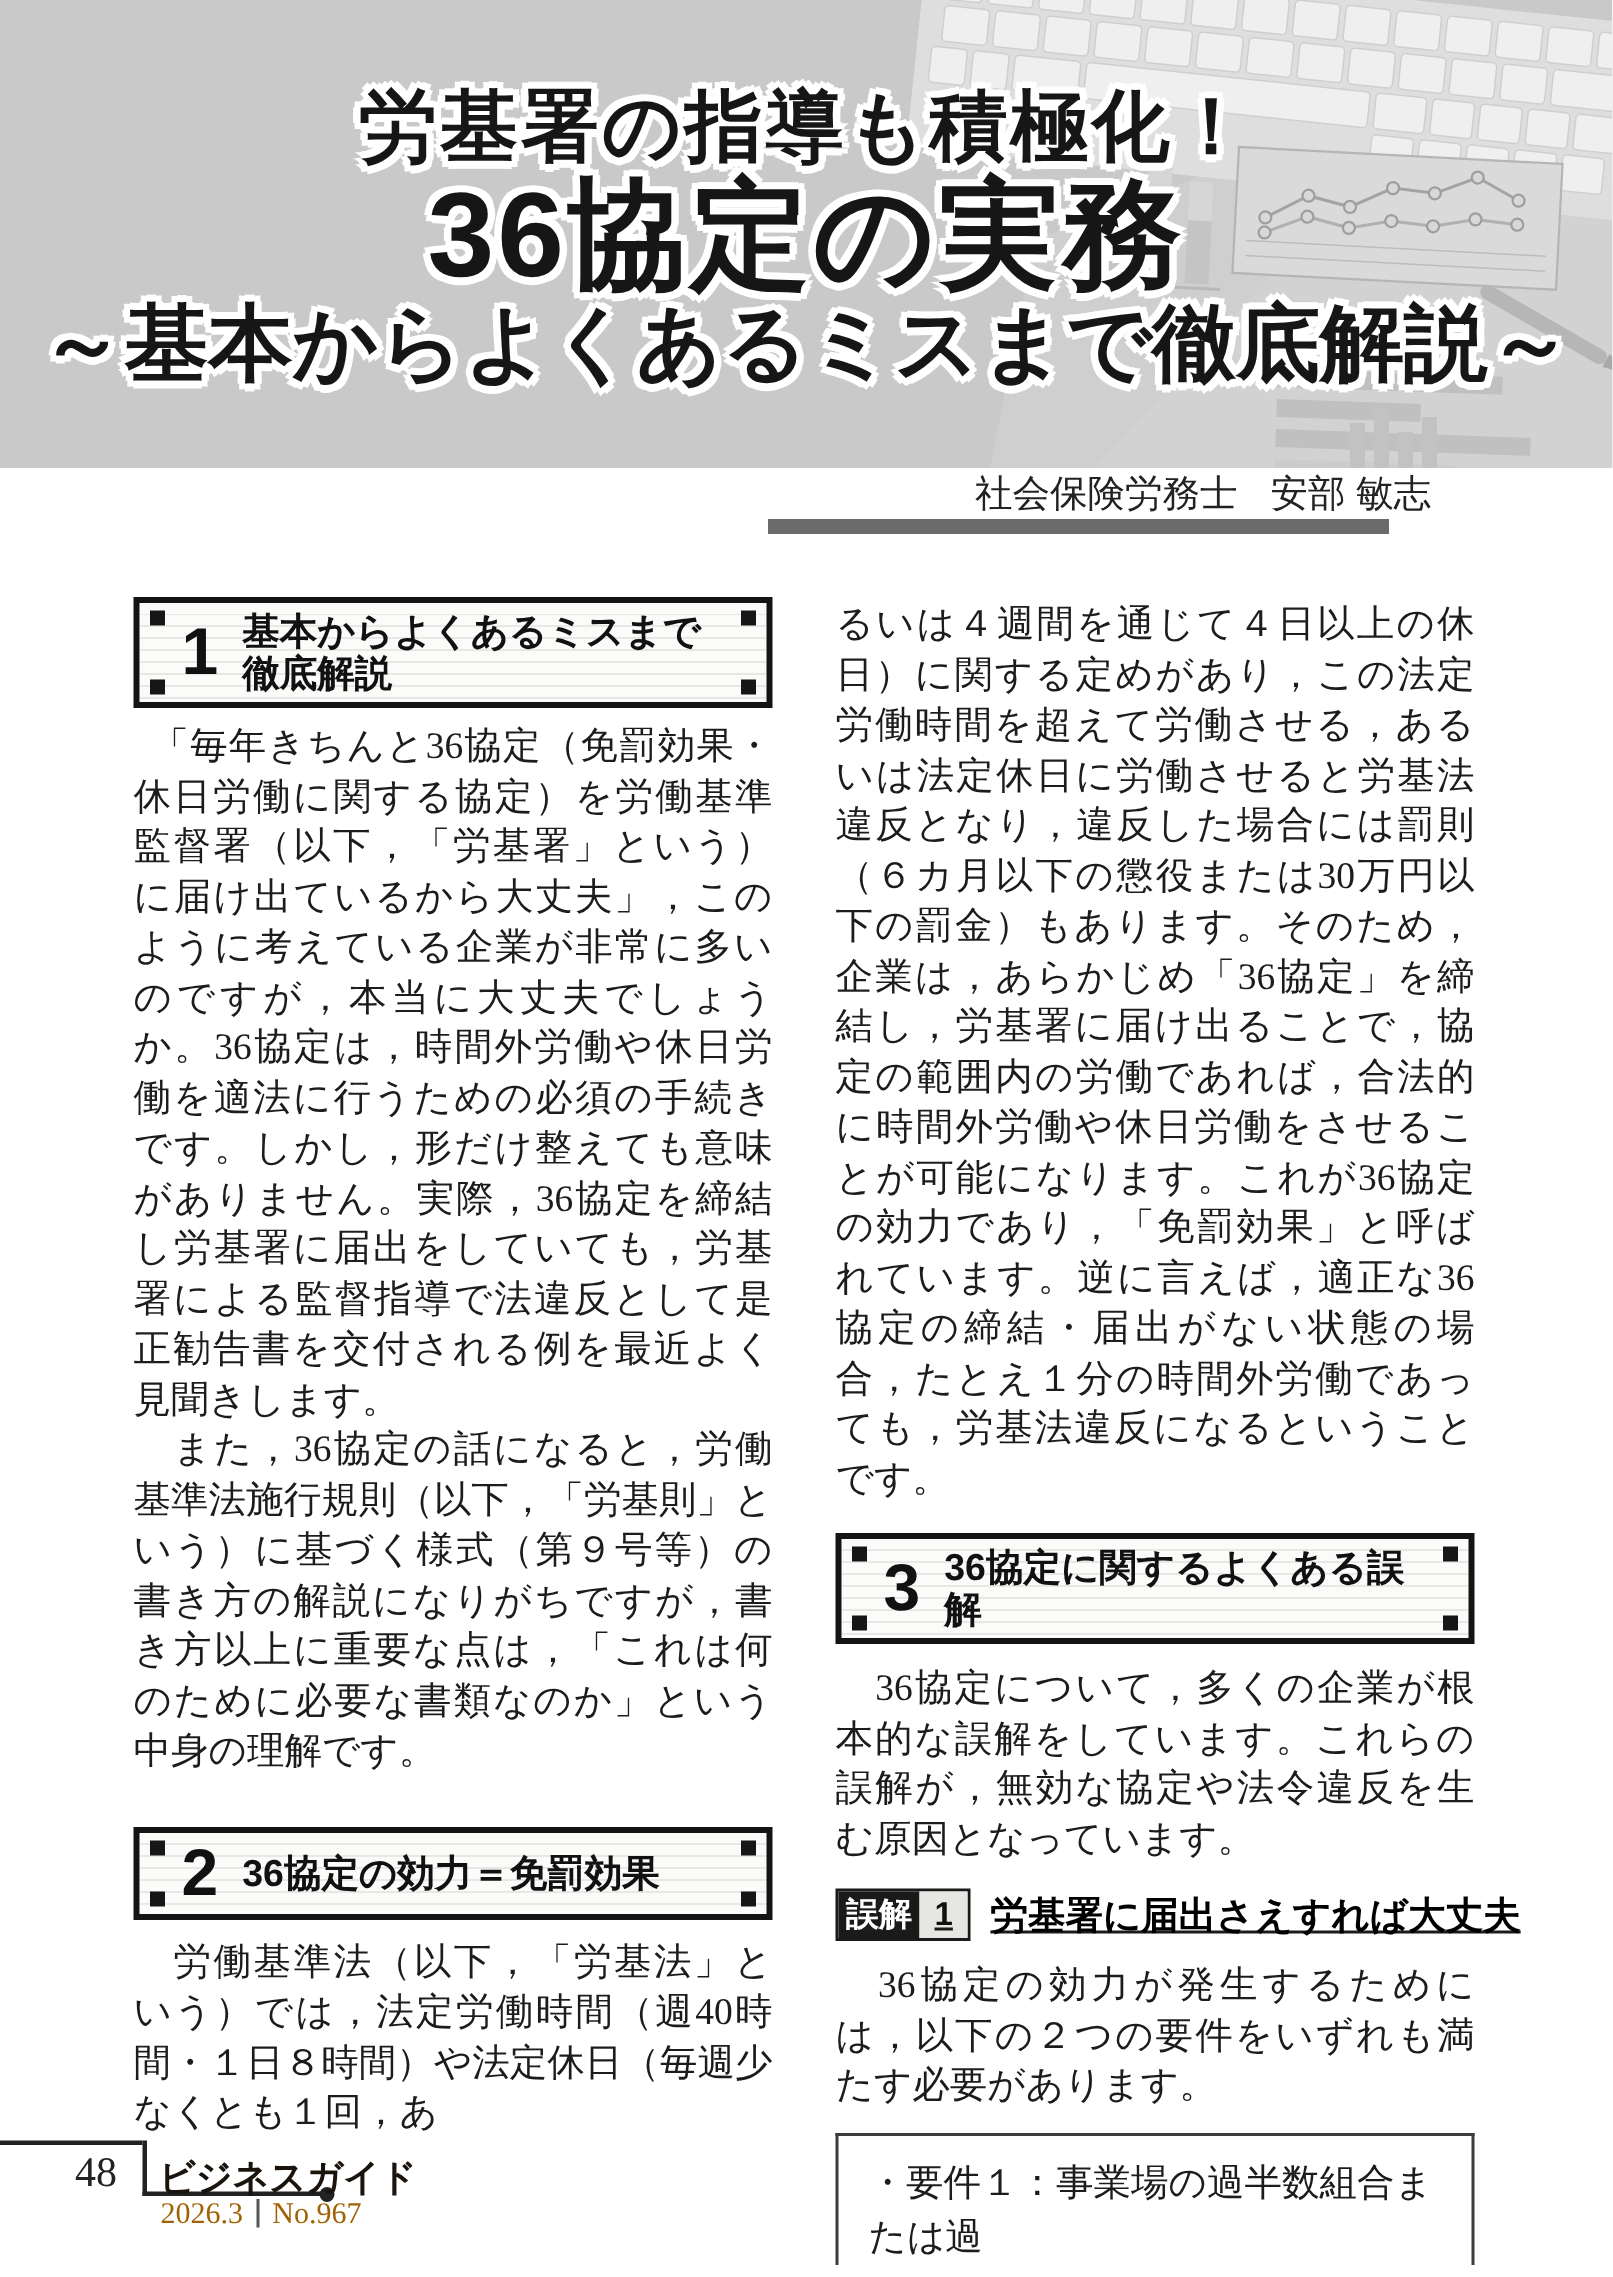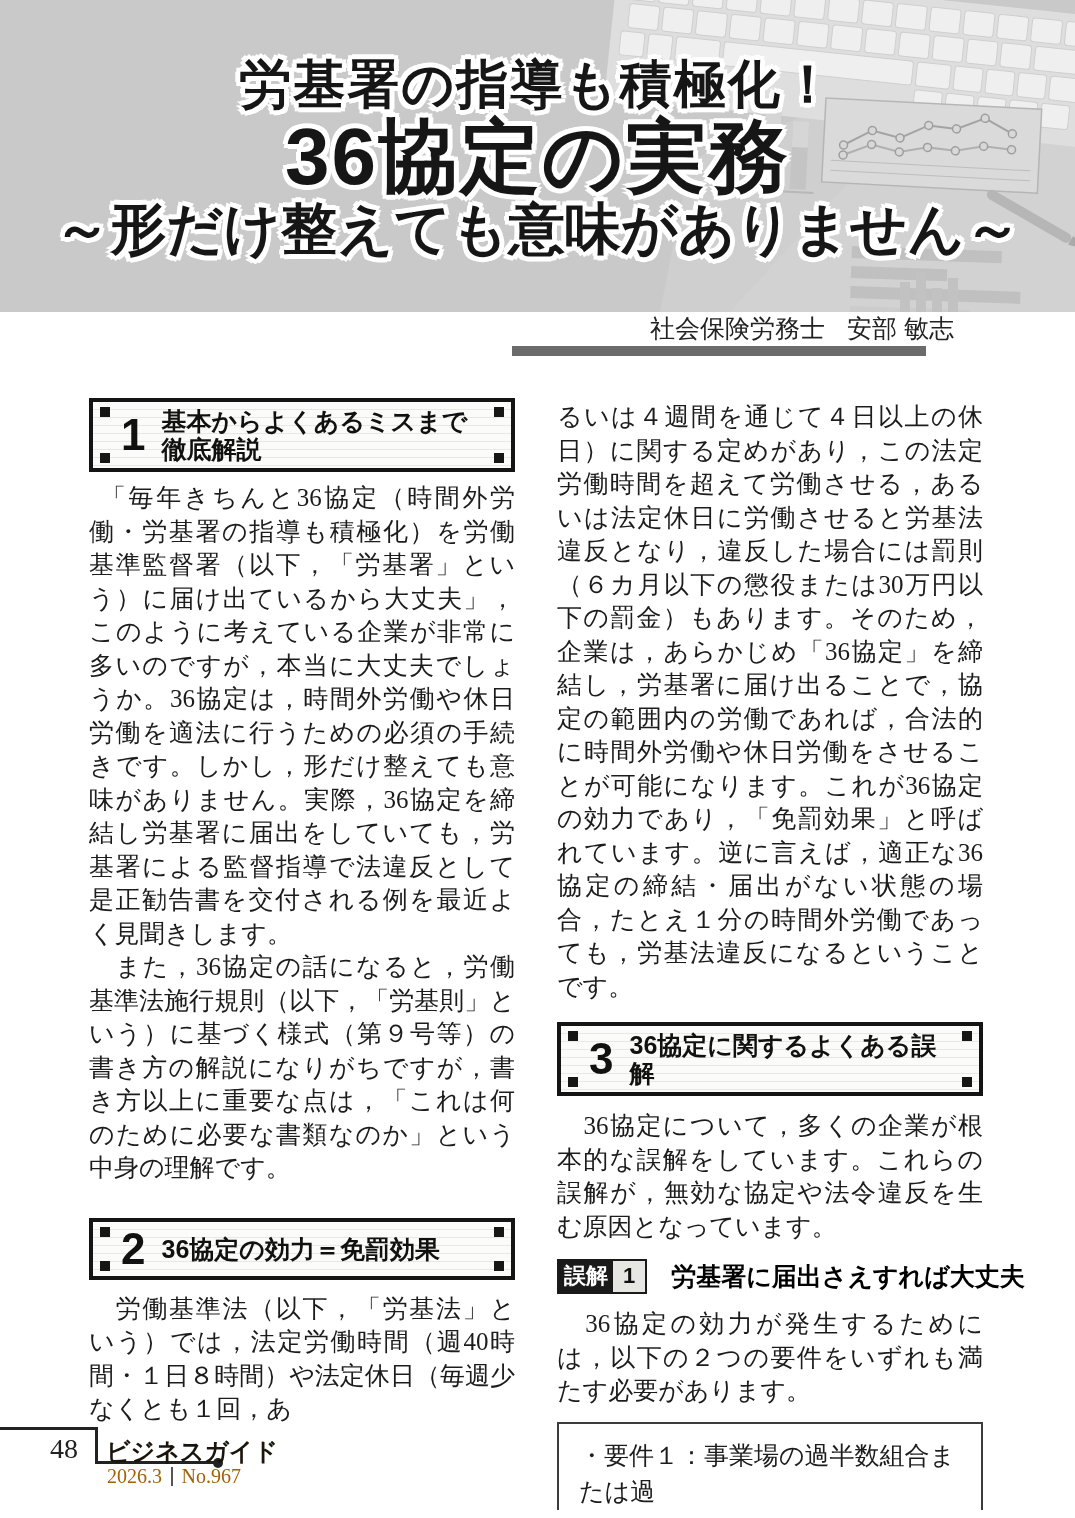--- a/index.html
+++ b/index.html
@@ -60,21 +60,21 @@
   }
   .section-title {
     font-family:"Liberation Sans","DejaVu Sans",sans-serif; font-weight:900;
     font-size:25px; line-height:28px; color:#111;
   }
   .box-s1 { margin-bottom:9px; }
   .box-s2 { margin-top:33px; margin-bottom:12px; }
   .box-s3 { margin-top:19px; margin-bottom:13px; }
 
   
-  .mis-row { display:flex; align-items:center; margin-top:16px; gap:24px; }
+  .mis-row { display:flex; align-items:center; margin-top:16px; gap:13px;text-decoration:underline; }
   .mis-label {
     display:inline-flex; border:2px solid #1a1a1a; flex:none;
     font-family:"Liberation Sans","DejaVu Sans",sans-serif; font-weight:900; font-size:22px; line-height:1;
   }
   .mis-label .dark { background:#1a1a1a; color:#ffffff; padding:4px 5px 5px; }
   .mis-label .num  { background:#e6e6e3; color:#111; padding:4px 10px 5px; }
   .mis-heading {
     font-family:"Liberation Sans","DejaVu Sans",sans-serif; font-weight:900; font-size:25px; color:#000000; white-space:nowrap;
   }
   .after-mis { margin-top:13px; }
@@ -208,40 +208,40 @@
           <rect x="48" y="10" width="10" height="34"></rect>
       </g>
 
       <g transform="translate(990,188) rotate(30)">
         <rect x="0" y="0" width="96" height="10" rx="5" fill="#b6b6b6"></rect>
         <polygon points="96,0 114,5 96,10" fill="#a9a9a9"></polygon>
       </g>
     </svg>
     <div class="hero-title t1">労基署の指導も積極化！</div>
     <div class="hero-title t2">36協定の実務</div>
-    <div class="hero-title t3">～形だけ整えても意味がありません～</div>
+    <div class="hero-title t3">～基本からよくあるミスまで徹底解説～</div>
   </div>
 
   <div class="author">
     <span>社会保険労務士</span><span class="name">安部 敏志</span>
   </div>
   <div class="author-bar"></div>
 
   <div class="col col-left">
 
     <div class="section-box box-s1">
       <span class="sq tl"></span>
       <span class="sq tr"></span>
       <span class="sq bl"></span>
       <span class="sq br"></span>
       <span class="section-number">1</span>
       <span class="section-title">基本からよくあるミスまで徹底解説</span>
     </div>
 
-    <p class="body-text indent-half">「毎年きちんと36協定（時間外労働・労基署の指導も積極化）を労働基準監督署（以下，「労基署」という）に届け出ているから大丈夫」，このように考えている企業が非常に多いのですが，本当に大丈夫でしょうか。36協定は，時間外労働や休日労働を適法に行うための必須の手続きです。しかし，形だけ整えても意味がありません。実際，36協定を締結し労基署に届出をしていても，労基署による監督指導で法違反として是正勧告書を交付される例を最近よく見聞きします。</p>
+    <p class="body-text indent-half">「毎年きちんと36協定（免罰効果・休日労働に関する協定）を労働基準監督署（以下，「労基署」という）に届け出ているから大丈夫」，このように考えている企業が非常に多いのですが，本当に大丈夫でしょうか。36協定は，時間外労働や休日労働を適法に行うための必須の手続きです。しかし，形だけ整えても意味がありません。実際，36協定を締結し労基署に届出をしていても，労基署による監督指導で法違反として是正勧告書を交付される例を最近よく見聞きします。</p>
     <p class="body-text">　また，36協定の話になると，労働基準法施行規則（以下，「労基則」という）に基づく様式（第９号等）の書き方の解説になりがちですが，書き方以上に重要な点は，「これは何のために必要な書類なのか」という中身の理解です。</p>
 
     <div class="section-box box-s2">
       <span class="sq tl"></span>
       <span class="sq tr"></span>
       <span class="sq bl"></span>
       <span class="sq br"></span>
       <span class="section-number">2</span>
       <span class="section-title">36協定の効力＝免罰効果</span>
     </div>

